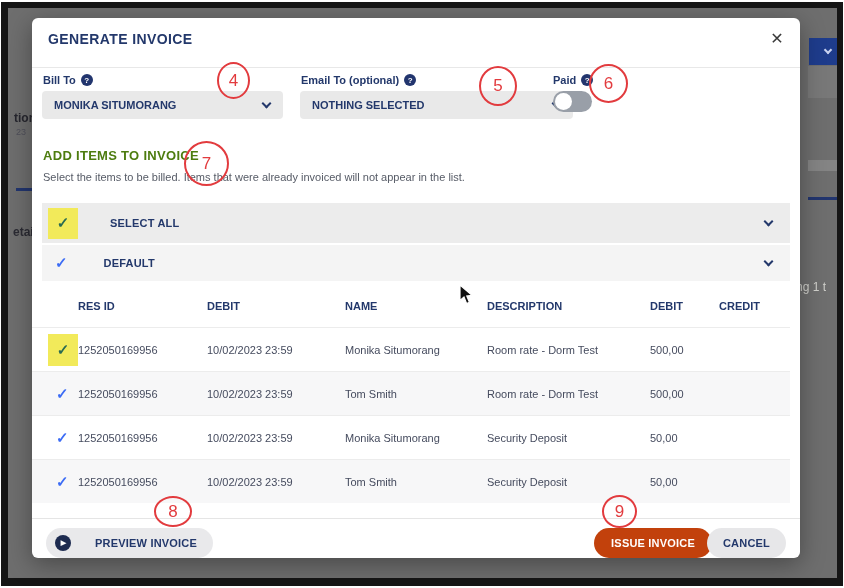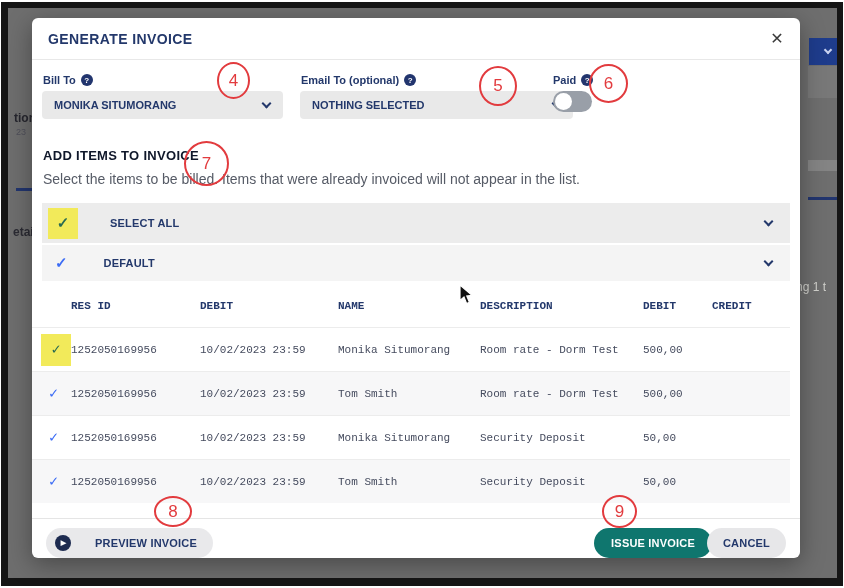--- a/index.html
+++ b/index.html
@@ -17,69 +17,69 @@
   .bg-right-btn { position:absolute; left:801px; top:30px; width:37px; height:27px; background:#1e3c8c;
                   display:flex; align-items:center; justify-content:center; }
   .bg-strip1 { position:absolute; left:800px; right:0; top:58px; height:32px; background:#787878; }
   .bg-strip2 { position:absolute; left:800px; right:0; top:152px; height:11px; background:#848484; }
   .bg-right-line { position:absolute; left:800px; right:0; top:189px; height:3px; background:#22356e; }
   .bg-right-caption { position:absolute; left:770px; top:272px; font-size:12px; color:#d2d2cd; }
 
   
   .modal { position:absolute; left:32px; top:18px; width:768px; height:540px; background:#fff;
            border-radius:6px; box-shadow:0 6px 24px rgba(0,0,0,.35); }
-  .m-header { position:absolute; left:0; top:0; right:0; height:42px; border-bottom:1px solid #e8e8e8; }
+  .m-header { position:absolute; left:0; top:0; right:0; height:50px; border-bottom:1px solid #e8e8e8; }
   .m-title { position:absolute; left:16px; top:13px; font-size:14px; font-weight:bold; letter-spacing:.4px; color:#23386b; }
   .m-close { position:absolute; right:10px; top:7px; width:26px; height:26px; font-size:16px; color:#3a3a3a;
              display:flex; align-items:center; justify-content:center; cursor:pointer; }
 
   .f-label { position:absolute; font-size:11px; font-weight:bold; color:#23386b; display:flex; align-items:flex-start; gap:5px; }
   .help { display:inline-flex; width:12px; height:12px; border-radius:50%; background:#22356e; color:#fff;
           font-size:8px; font-weight:bold; align-items:center; justify-content:center; }
   .select-box { position:absolute; height:28px; background:#e9e9e9; border-radius:4px; display:flex;
                 align-items:center; padding:0 12px; font-size:11px; font-weight:bold; color:#23386b; cursor:pointer; }
   .select-box .chev { position:absolute; right:13px; }
   .chev { width:7px; height:7px; border-right:2px solid #23386b; border-bottom:2px solid #23386b;
           transform:rotate(45deg); margin-top:-3px; }
   .chev-white { border-color:#c8d2f0; width:6px; height:6px; }
   .toggle { position:absolute; left:521px; top:73px; width:39px; height:21px; background:#999fa8;
             border-radius:11px; cursor:pointer; }
   .toggle .knob { position:absolute; left:2px; top:2px; width:17px; height:17px; background:#fff; border-radius:50%; }
 
-  .items-heading { position:absolute; left:11px; top:130px; font-size:13px; font-weight:bold; letter-spacing:.3px; color:#0f172a; }
-  .items-subtext { position:absolute; left:11px; top:153px; font-size:14px; color:#565b66; }
+  .items-heading { position:absolute; left:11px; top:130px; font-size:13px; font-weight:bold; letter-spacing:.3px; color:#4d7c0f; }
+  .items-subtext { position:absolute; left:11px; top:153px; font-size:11px; color:#565b66; }
 
   .bar { position:absolute; left:10px; width:748px; display:flex; align-items:center; cursor:pointer; }
   .bar-selectall { top:185px; height:40px; background:#ececec; }
   .bar-default { top:227px; height:36px; background:#f4f4f4; }
   .bar .chev { position:absolute; right:18px; }
   .bar-label { font-size:11px; font-weight:bold; color:#23386b; letter-spacing:.2px; }
   .hl-block { width:30px; height:31px; background:#f2ea5a; display:flex; align-items:center; justify-content:center; }
   .bar-selectall .hl-block { margin-left:6px; margin-right:32px; }
   .check { font-size:15px; font-weight:bold; color:#3c6cf5; }
   .check-dark { color:#2a6b52; }
   .bar-default .check { margin-left:13px; margin-right:36px; }
 
   .trow { display:grid; grid-template-columns:36px 129px 138px 142px 163px 69px 1fr;
-          align-items:center; padding-left:3px;font-family:Liberation Mono, monospace; }
+          align-items:center; padding-left:10px; }
   .thead { position:absolute; left:0; right:10px; top:269px; height:35px; }
   .thead .th { font-size:11px; font-weight:bold; color:#23386b; align-self:end; padding-bottom:10px; }
   .rows { position:absolute; left:0; right:10px; top:309px; }
   .item-row { height:44px; border-top:1px solid #ececec; font-size:11px; color:#454b5e; }
   .item-row:nth-child(even) { background:#f7f7f8; }
   .item-row .check { margin-left:14px; }
   .item-row .hl-block { width:30px; height:32px; margin-left:6px; }
 
   .m-footer { position:absolute; left:0; right:0; top:500px; height:40px; border-top:1px solid #e5e5e5; }
   .pill { position:absolute; top:9px; height:30px; border-radius:16px; display:flex; align-items:center;
           font-size:11px; font-weight:bold; letter-spacing:.2px; cursor:pointer; }
   .btn-preview { left:14px; background:#e9e9eb; color:#23386b; padding:0 16px 0 9px; gap:24px; }
   .play-ic { width:16px; height:16px; border-radius:50%; background:#1d2b50; color:#fff; font-size:7px;
              display:flex; align-items:center; justify-content:center; padding-left:1px; }
-  .btn-issue { right:88px; background:#0f766e; color:#fff; padding:0 17px; }
+  .btn-issue { right:88px; background:#c2410c; color:#fff; padding:0 17px; }
   .btn-cancel { right:14px; background:#e7e7e9; color:#23386b; padding:14px 16px; }
 
   
   .ann { position:absolute; border:2.5px solid #e23b3e; border-radius:50%; color:#e23b3e;
          display:flex; align-items:center; justify-content:center; font-size:17px; z-index:50; }
   .ann4 { left:217px; top:62px; width:33px; height:37px; }
   .ann5 { left:479px; top:66px; width:38px; height:40px; }
   .ann6 { left:589px; top:64px; width:39px; height:39px; }
   .ann7 { left:184px; top:141px; width:45px; height:45px; }
   .ann8 { left:154px; top:496px; width:38px; height:31px; }

